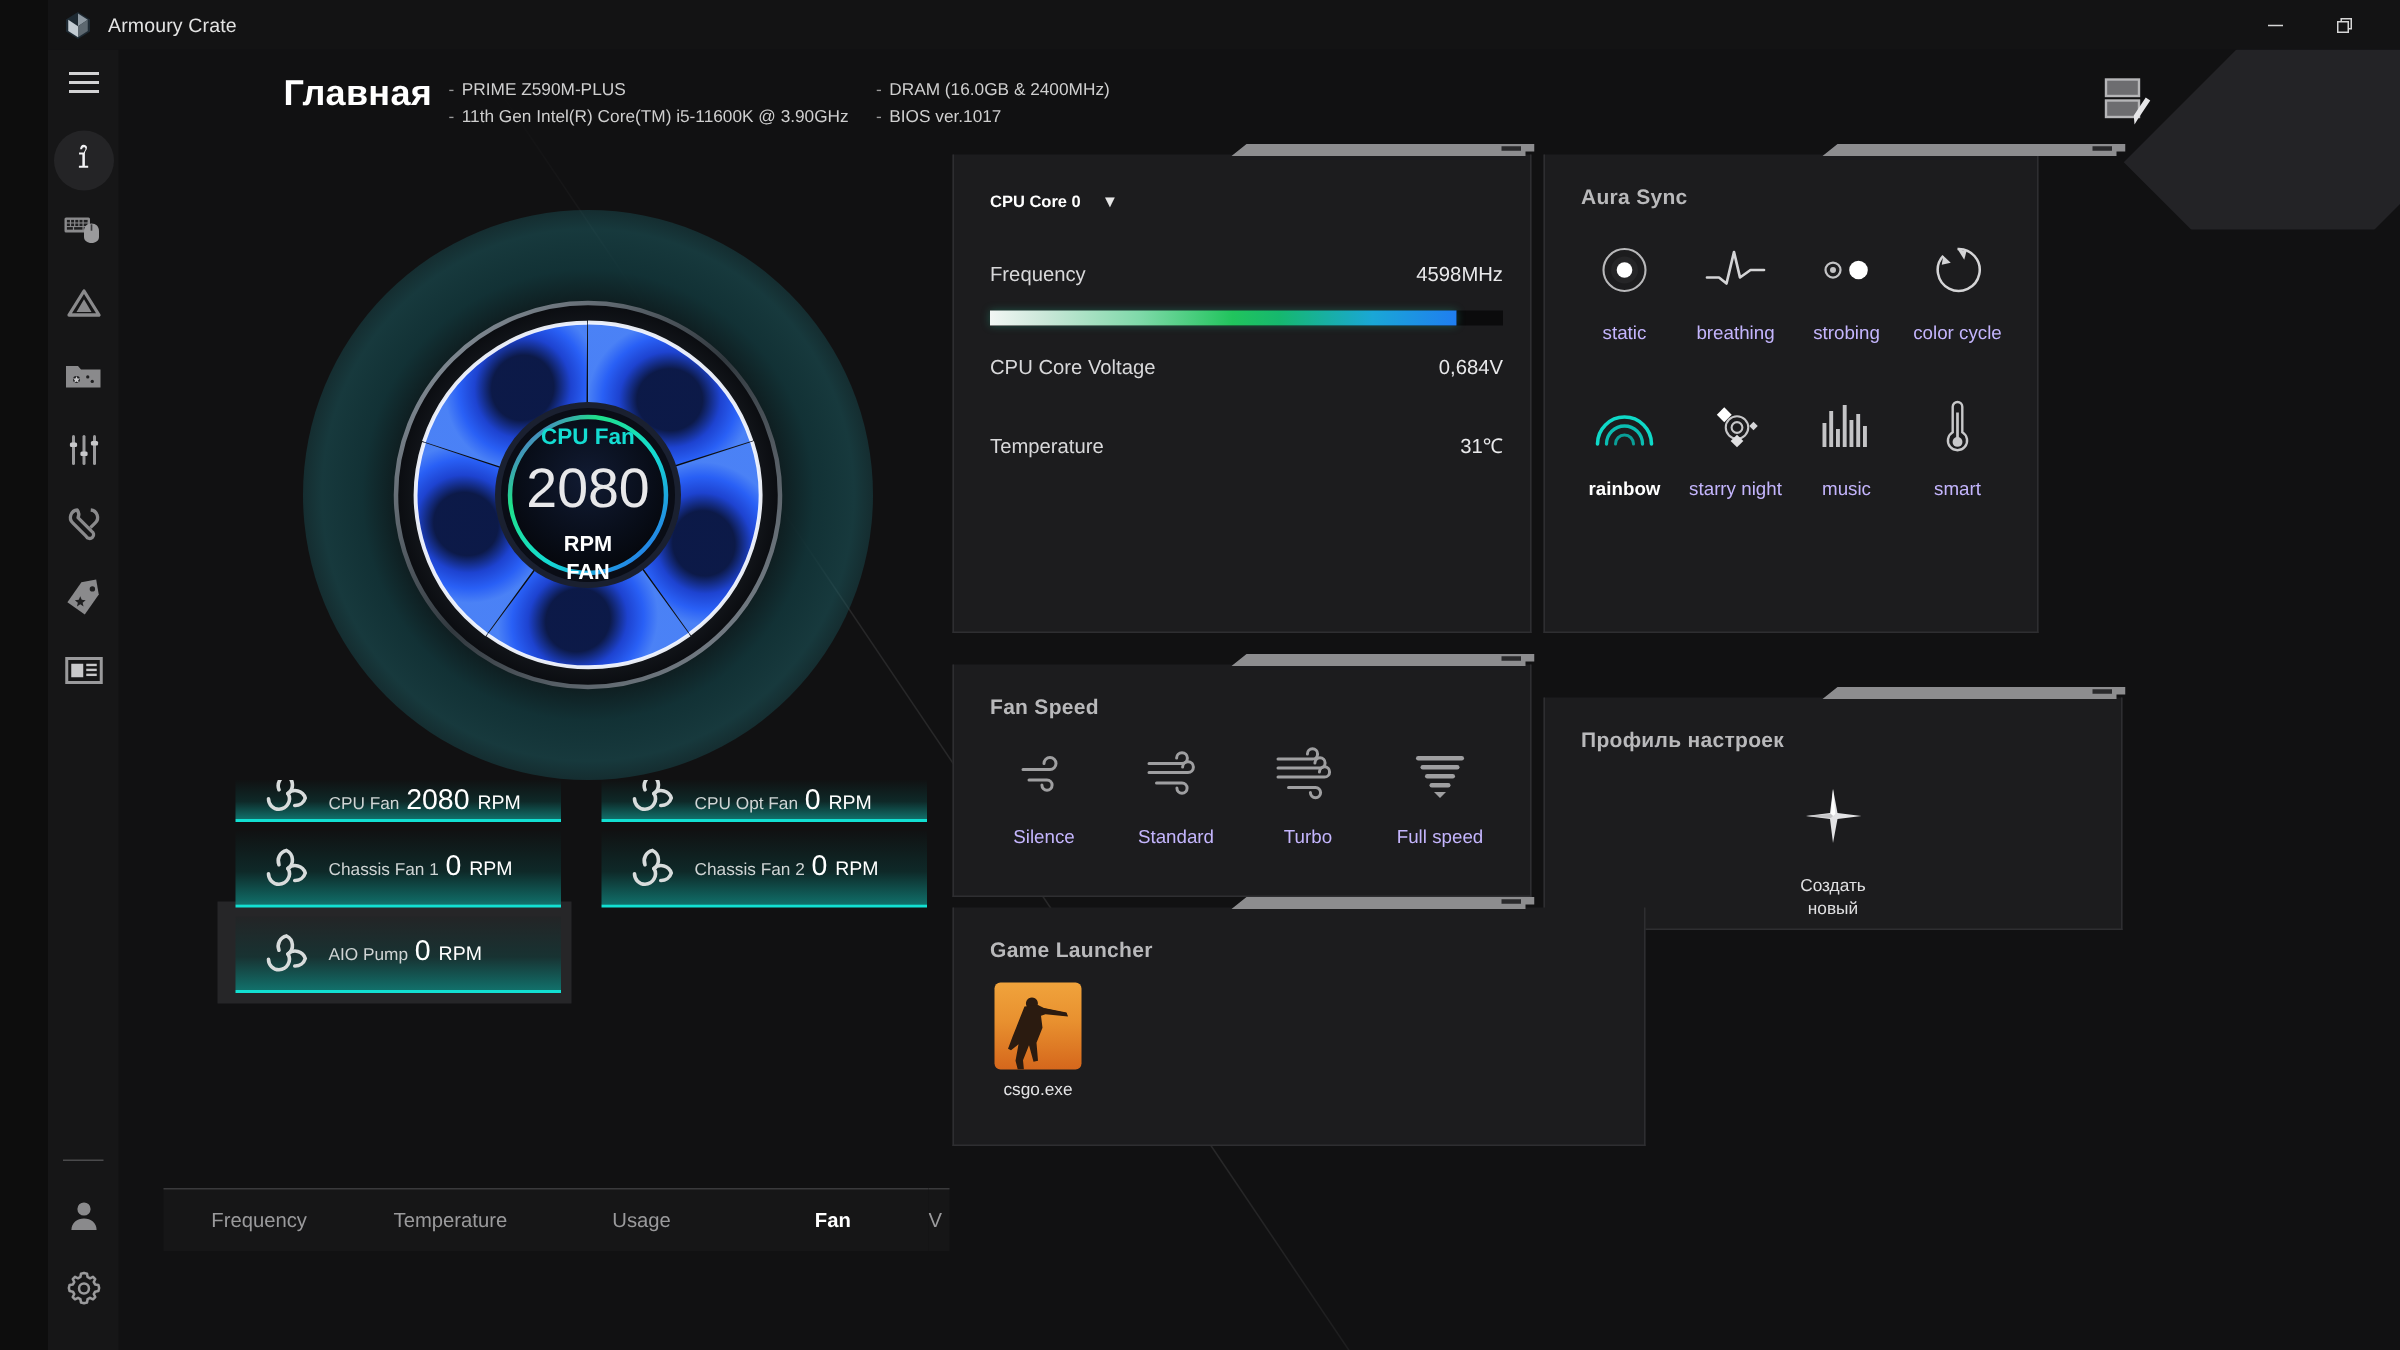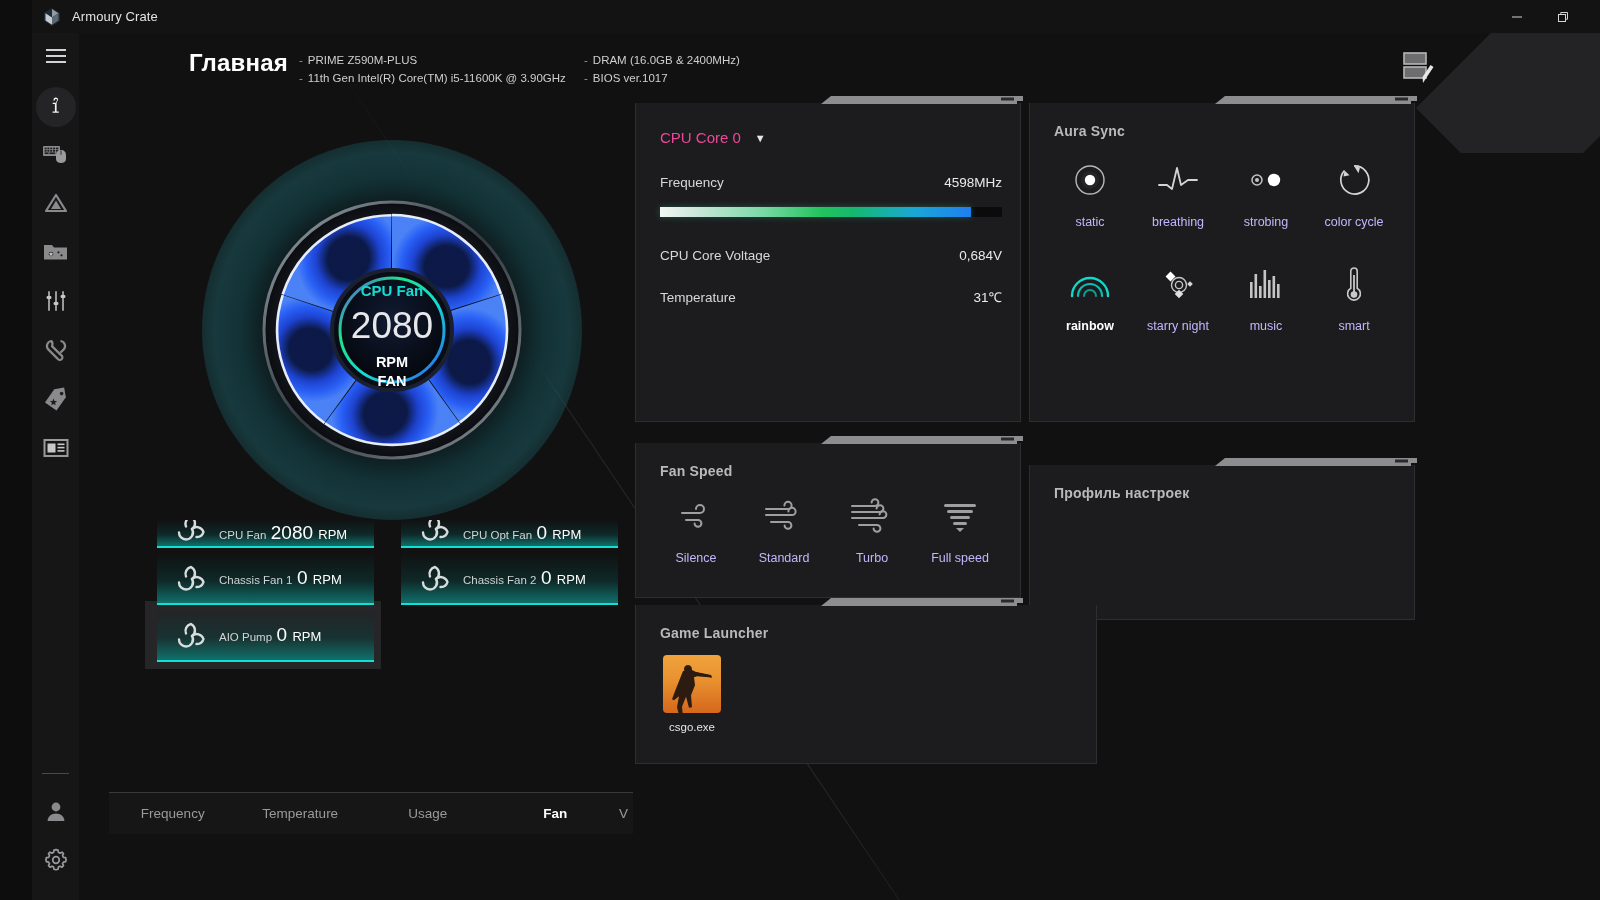--- a/index.html
+++ b/index.html
@@ -100,38 +100,38 @@
   .panel-head {
     position: absolute; top: -8px; left: -1px; right: -1px; height: 9px;
   }
   .panel-head svg { display: block; }
   .panel-title {
     position: absolute; left: 24px; top: 20px;
     font-size: 14px; font-weight: bold; color: #b9b9bb; letter-spacing: .2px;
   }
 
   #panel-cpu    { left: 603px; top: 103px; width: 386px; height: 319px; }
-  #panel-aura   { left: 997px; top: 103px; width: 386px; height: 319px; text-decoration: underline; }
+  #panel-aura   { left: 997px; top: 103px; width: 330px; height: 319px; text-decoration: underline; }
   #panel-fan    { left: 603px; top: 443px; width: 386px; height: 155px; }
   #panel-prof   { left: 997px; top: 465px; width: 386px; height: 155px; }
   #panel-game   { left: 603px; top: 605px; width: 462px; height: 159px; }
 
   
   .cpu-sel {
     position: absolute; left: 24px; top: 26px; display: flex; align-items: center; gap: 14px;
   }
-  .cpu-sel .lbl { font-size: 15px; font-weight: normal; color: #ec4899; }
+  .cpu-sel .lbl { font-size: 11px; font-weight: bold; color: #ffffff; }
   .cpu-sel .caret { font-size: 11px; color: #e6e6e6; }
   .metric-row {
     position: absolute; left: 24px; width: 342px; display: flex;
     justify-content: space-between; align-items: baseline;
     font-size: 13.5px; color: #d8d8da;
   }
   #row-freq { top: 72px; }
-  #row-volt { top: 145px; gap: 44px; }
+  #row-volt { top: 134px; gap: 44px; }
   #row-temp { top: 185px; }
   .metric-row .val { color: #e9e9eb; }
   .freq-bar-wrap {
     position: absolute; left: 24px; top: 104px; width: 342px; height: 10px;
     background: #0b0b0c;
   }
   .freq-bar {
     position: absolute; left: 0; top: 0; height: 10px;
     background: linear-gradient(to right, #f2f6f4 0%, #c9e7d8 12%, #7fd9a9 32%, #21c45d 52%, #16b86e 62%, #1aa7d6 82%, #1f7ef0 100%);
     box-shadow: 0 0 6px rgba(40,190,150,.35);
@@ -688,20 +688,33 @@
 
   <div class="panel" id="panel-prof">
     <div class="panel-head">
       <svg width="388" height="9" viewBox="0 0 388 9" preserveAspectRatio="none">
         <path d="M186 9 L196 1 L388 1 L388 6 L382 6 L382 9 Z" fill="#8d8d8f"></path>
         <rect x="366" y="2.5" width="13" height="3" fill="#2a2a2c"></rect>
       </svg>
     </div>
     <div class="panel-title">Профиль настроек</div>
 
+    <div class="prof-add">
+      <span>
+        <svg width="46" height="46" viewBox="0 0 46 46">
+          <path d="M23 5 L26 21 L42 23 L26 25 L23 41 L21 25 L5 23 L21 21 Z" fill="#e3e3e5"></path>
+          <path d="M23 5 L24.6 21.6 L23 23 L21.6 21.6 Z" fill="#ffffff"></path>
+          <path d="M5 23 L21.6 21.6 L23 23 L21.6 24.4 Z" fill="#c4c4c6"></path>
+        </svg>
+      </span>
+      <span class="plus-lbl">
+        <span>Создать</span><br>
+        <span>новый</span>
+      </span>
+    </div>
   </div>
 
   <div class="panel" id="panel-game">
     <div class="panel-head">
       <svg width="388" height="9" viewBox="0 0 388 9" preserveAspectRatio="none">
         <path d="M186 9 L196 1 L388 1 L388 6 L382 6 L382 9 Z" fill="#8d8d8f"></path>
         <rect x="366" y="2.5" width="13" height="3" fill="#2a2a2c"></rect>
       </svg>
     </div>
     <div class="panel-title">Game Launcher</div>

